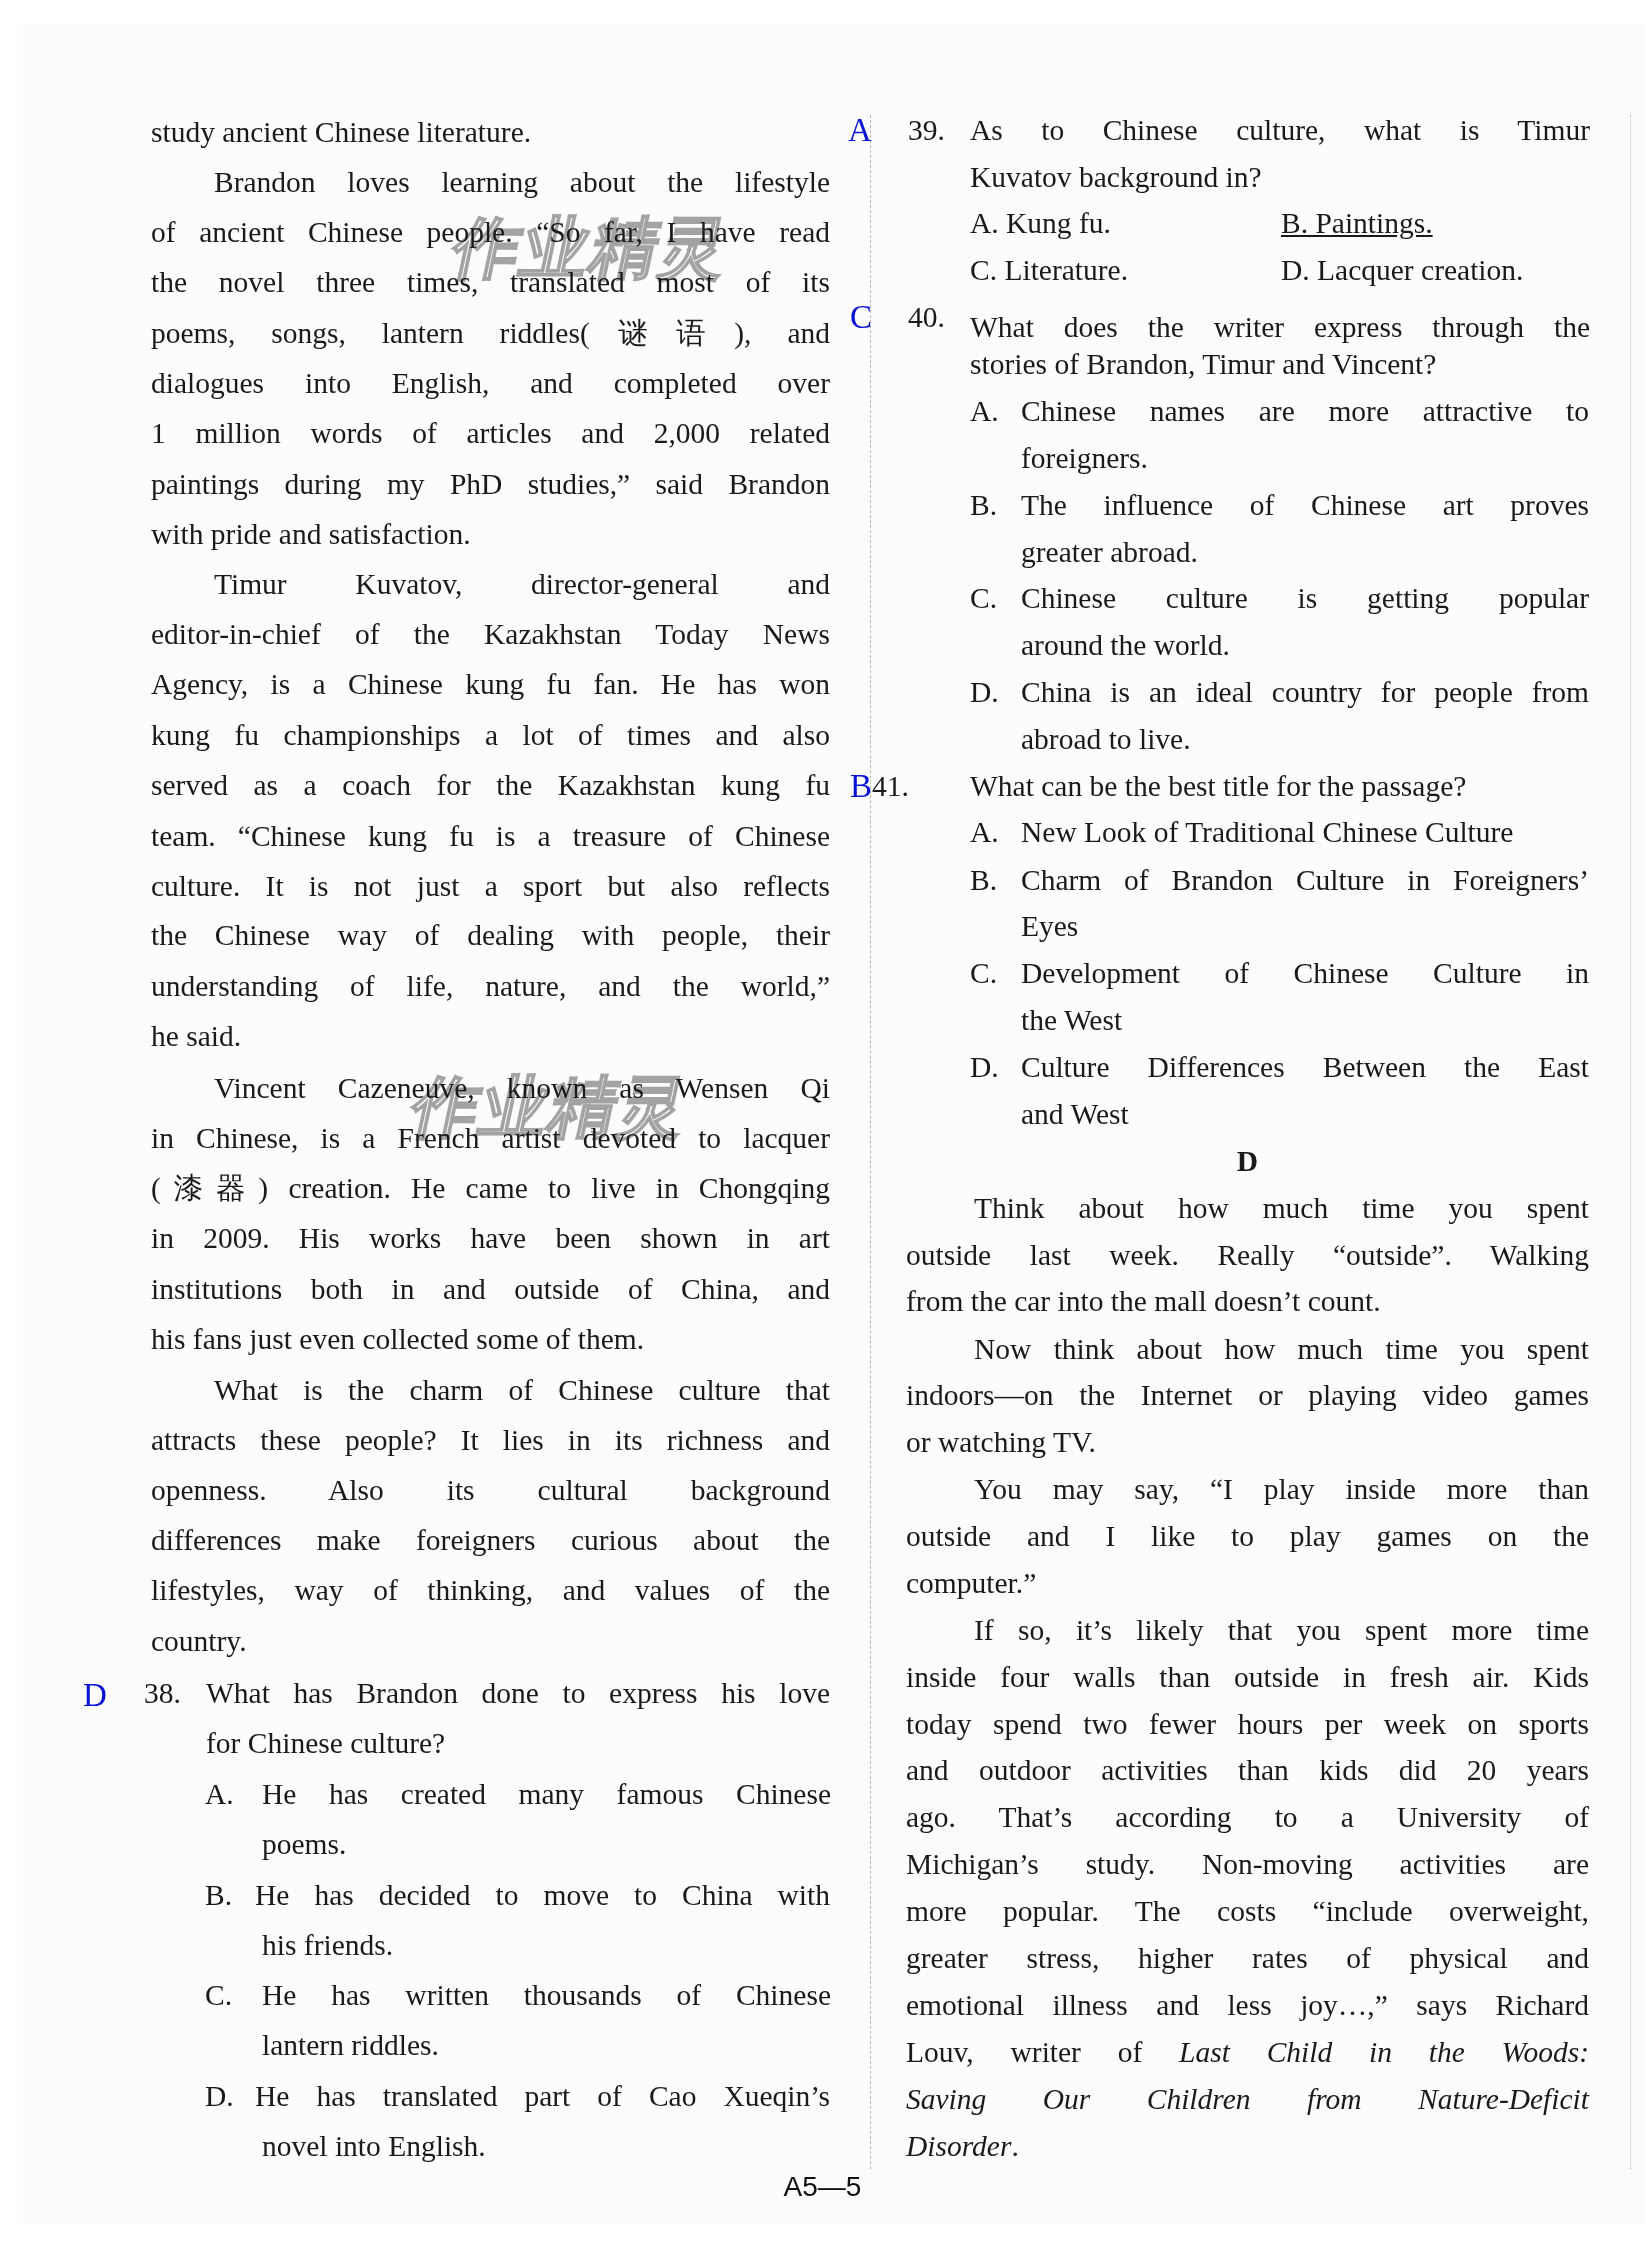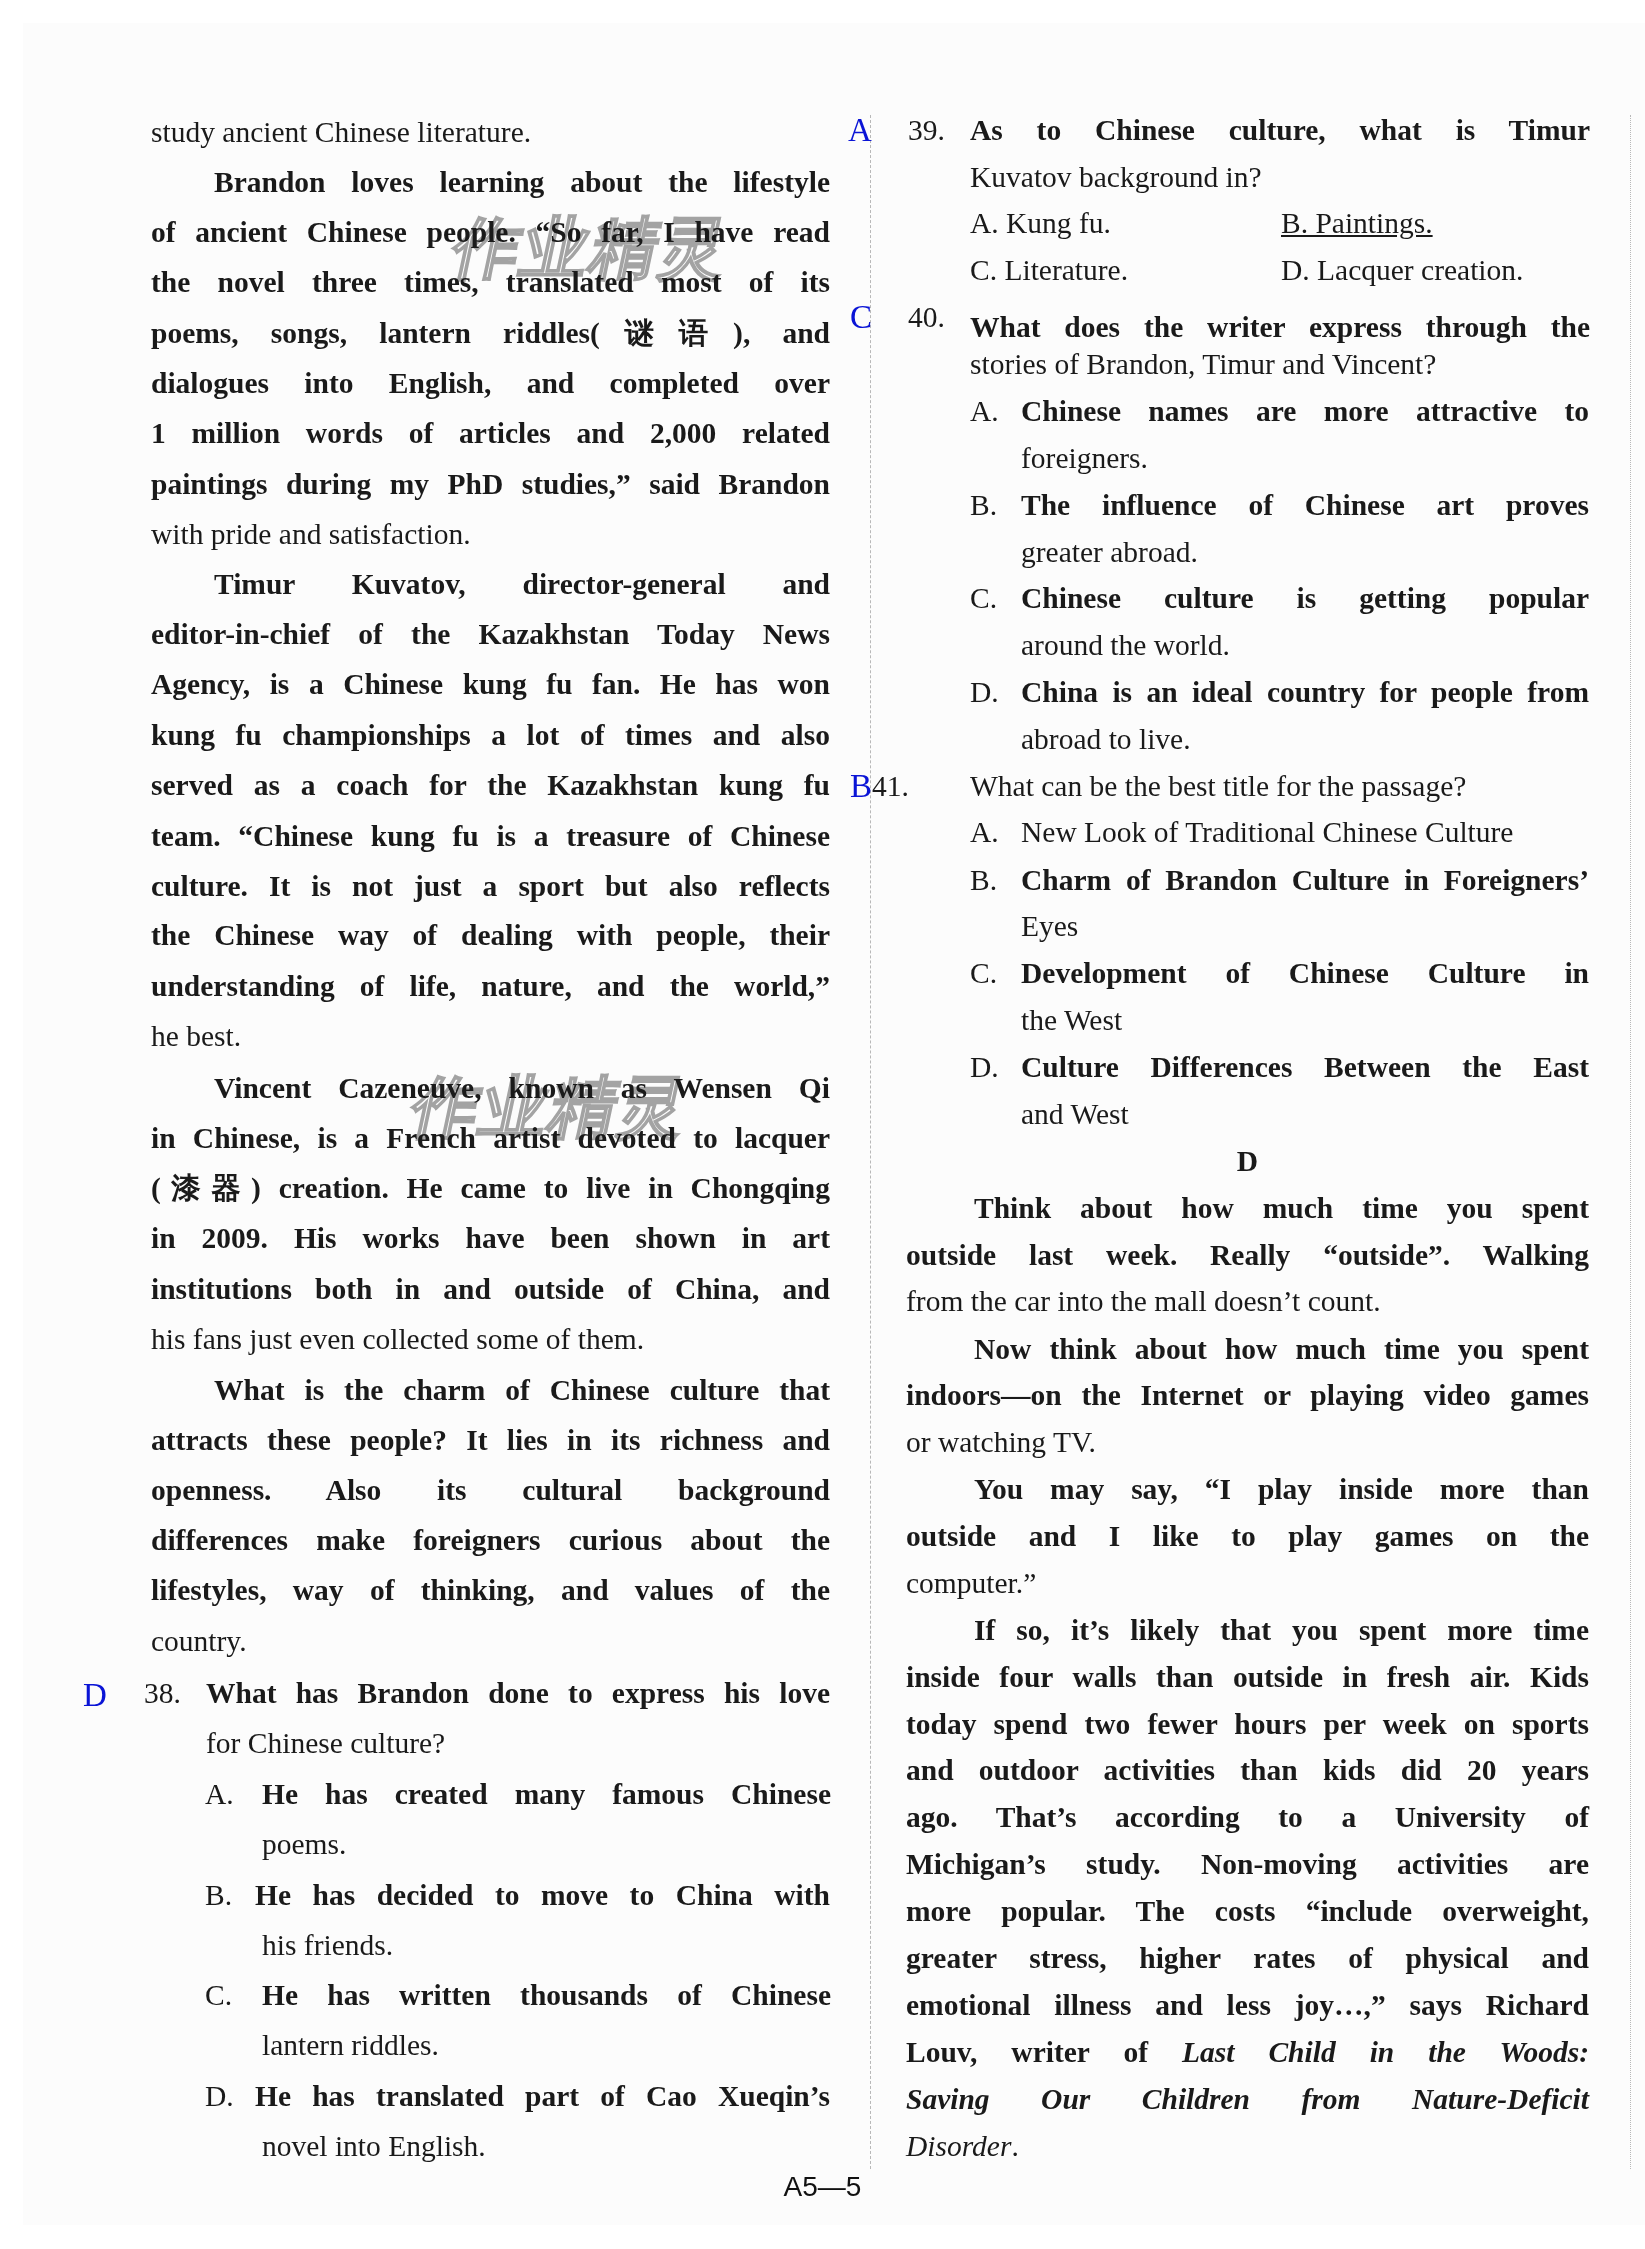--- a/index.html
+++ b/index.html
@@ -2,21 +2,21 @@
 <html style="font-size:13px"><head>
 <meta charset="utf-8">
 <style>
   html, body { margin:0; padding:0; }
   body { width:1645px; height:2250px; background:#ffffff; position:relative; overflow:hidden;
          font-family:"Liberation Serif","DejaVu Serif",serif; color:#1a1a1a; }
   .page { position:absolute; left:23px; top:23px; width:1622px; height:2202px; background:#fcfcfc; }
   .divider-mid { position:absolute; left:870px; top:115px; height:2054px; border-left:1.6px dashed #b8b8b8; }
   .divider-right { position:absolute; left:1630px; top:115px; height:2054px; border-left:1.6px dotted #b8b8b8; }
   .line { position:absolute; font-size:29.5px; line-height:36px; white-space:nowrap; }
-  .j { text-align:justify; text-align-last:justify; white-space:normal;font-weight:bold; }
+  .j { text-align:justify; text-align-last:justify; white-space:normal; }
   .L { left:151px; width:679px; }
   .Li { left:214px; width:616px; }
   .Lq { left:206px; width:624px; }
   .Loc { left:262px; width:569px; }
   .R { left:906px; width:683px; }
   .Ri { left:974px; width:615px; }
   .Rq { left:970px; width:620px; }
   .Roc { left:1021px; width:568px; }
   .num { position:absolute; font-size:29.5px; line-height:36px; }
   .ans { position:absolute; font-size:33px; line-height:36px; color:#0a14d6; font-family:"Liberation Serif",serif; }
@@ -48,21 +48,21 @@
   <div class="line L" style="top:516px">with pride and satisfaction.</div>
   <div class="line Li j" style="top:566px">Timur Kuvatov, director-general and</div>
   <div class="line L j" style="top:616px">editor-in-chief of the Kazakhstan Today News</div>
   <div class="line L j" style="top:666px">Agency, is a Chinese kung fu fan. He has won</div>
   <div class="line L j" style="top:717px">kung fu championships a lot of times and also</div>
   <div class="line L j" style="top:767px">served as a coach for the Kazakhstan kung fu</div>
   <div class="line L j" style="top:818px">team. “Chinese kung fu is a treasure of Chinese</div>
   <div class="line L j" style="top:868px">culture. It is not just a sport but also reflects</div>
   <div class="line L j" style="top:917px">the Chinese way of dealing with people, their</div>
   <div class="line L j" style="top:968px">understanding of life, nature, and the world,”</div>
-  <div class="line L" style="top:1018px">he best.</div>
+  <div class="line L" style="top:1018px">he said.</div>
   <div class="line Li j" style="top:1070px">Vincent Cazeneuve, known as Wensen Qi</div>
   <div class="line L j" style="top:1120px">in Chinese, is a French artist devoted to lacquer</div>
   <div class="line L j" style="top:1170px">(漆器) creation. He came to live in Chongqing</div>
   <div class="line L j" style="top:1220px">in 2009. His works have been shown in art</div>
   <div class="line L j" style="top:1271px">institutions both in and outside of China, and</div>
   <div class="line L" style="top:1321px">his fans just even collected some of them.</div>
   <div class="line Li j" style="top:1372px">What is the charm of Chinese culture that</div>
   <div class="line L j" style="top:1422px">attracts these people? It lies in its richness and</div>
   <div class="line L j" style="top:1472px">openness. Also its cultural background</div>
   <div class="line L j" style="top:1522px">differences make foreigners curious about the</div>

